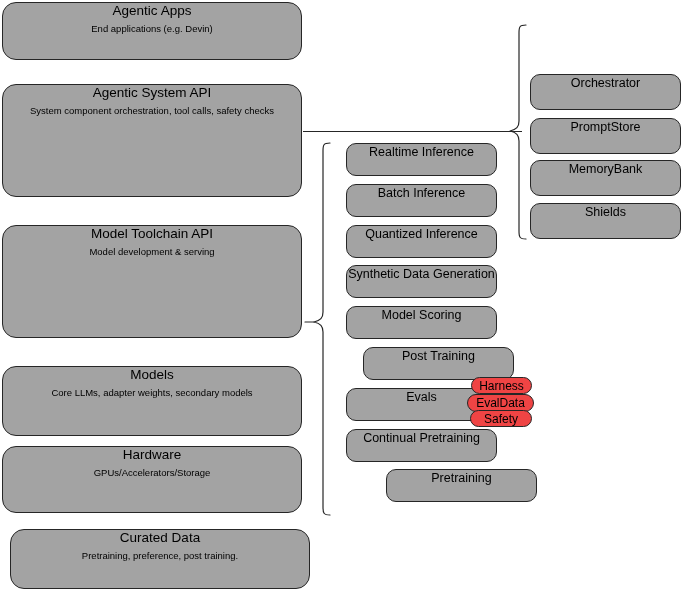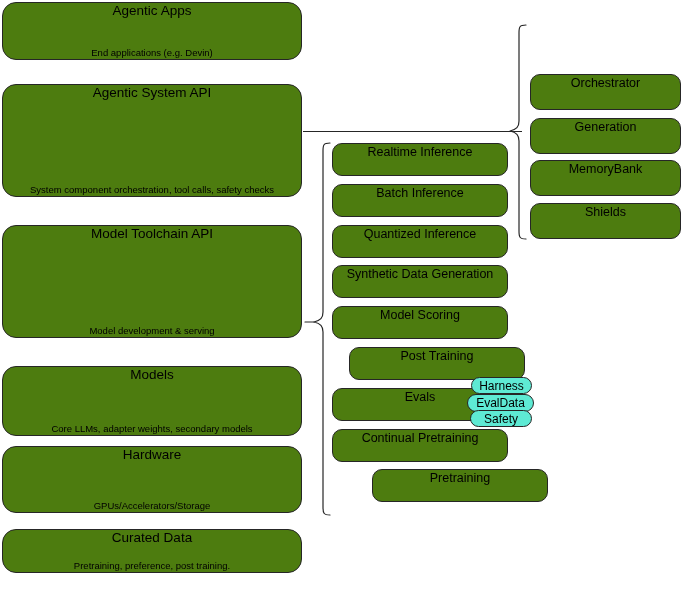--- a/index.html
+++ b/index.html
@@ -18,25 +18,25 @@
     overflow: hidden;
     background: #ffffff;
   }
 
   
   .box {
     position: absolute;
     box-sizing: border-box;
     border: 1.1px solid #262626;
     border-radius: 12px;
-    background: #4d7c0f;
+    background: #a3a3a3;
     display: flex;
     flex-direction: column;
     align-items: center;
-    justify-content: space-between;
+    justify-content: flex-start;
     text-align: center;
   }
   .box .title {
     font-size: 13.5px;
     line-height: 16px;
     color: #000000;
     white-space: nowrap;
   }
   .box .subtitle {
     font-size: 9.5px;
@@ -54,37 +54,37 @@
   }
 
   
   .item-box {
     border-radius: 10px;
   }
   .item-box .title {
     font-size: 12.5px;
   }
   .mid-box {
-    left: 332px;
-    width: 176px;
+    left: 346px;
+    width: 151px;
     height: 33px;
   }
   .right-box {
     left: 530px;
     width: 151px;
     height: 36px;
   }
 
   
   .pill {
     position: absolute;
     box-sizing: border-box;
     border: 1.1px solid #262626;
     border-radius: 999px;
-    background: #5eead4;
+    background: #ef4444;
     display: flex;
     align-items: center;
     justify-content: center;
     font-size: 12px;
     line-height: 14px;
     white-space: nowrap;
     color: #000000;
   }
 
   
@@ -124,21 +124,21 @@
   <div class="box layer-box" id="layer-3" style="left: 2px; top: 366px; width: 300px; height: 70px;">
     <div class="title">Models</div>
     <div class="subtitle">Core LLMs, adapter weights, secondary models</div>
   </div>
 
   <div class="box layer-box" id="layer-4" style="left: 2px; top: 446px; width: 300px; height: 67px;">
     <div class="title">Hardware</div>
     <div class="subtitle">GPUs/Accelerators/Storage</div>
   </div>
 
-  <div class="box layer-box" id="layer-5" style="left: 2px; top: 529px; width: 300px; height: 44px;">
+  <div class="box layer-box" id="layer-5" style="left: 10px; top: 529px; width: 300px; height: 60px;">
     <div class="title">Curated Data</div>
     <div class="subtitle">Pretraining, preference, post training.</div>
   </div>
 
   <div class="hline" id="system-api-line" style="left: 303px; top: 131px; width: 219px;"></div>
 
   <div class="connector" id="brace-right" style="left:509px; top:24px;">
     <svg width="18" height="216" viewBox="0 0 18 216" fill="none" stroke="#262626" stroke-width="1.2" stroke-linecap="round" stroke-linejoin="round">
       <path d="M17 1 C10.5 1 10 3 10 9 L10 97 C10 103 7.5 105.5 1 107 C7.5 108.5 10 111 10 117 L10 207 C10 213 10.5 215 17 215"></path>
     </svg>
@@ -180,21 +180,21 @@
   </div>
 
   <div class="pill" id="pill-0" style="left: 471px; top: 377px; width: 61px; height: 17px;">Harness</div>
   <div class="pill" id="pill-1" style="left: 467px; top: 394px; width: 67px; height: 18px;">EvalData</div>
   <div class="pill" id="pill-2" style="left: 470px; top: 410px; width: 62px; height: 17px;">Safety</div>
 
   <div class="box item-box right-box" id="right-1" style="top: 74px;">
     <div class="title">Orchestrator</div>
   </div>
   <div class="box item-box right-box" id="right-2" style="top: 118px;">
-    <div class="title">Generation</div>
+    <div class="title">PromptStore</div>
   </div>
   <div class="box item-box right-box" id="right-3" style="top: 160px;">
     <div class="title">MemoryBank</div>
   </div>
   <div class="box item-box right-box" id="right-4" style="top: 203px;">
     <div class="title">Shields</div>
   </div>
 
 </div>
 

